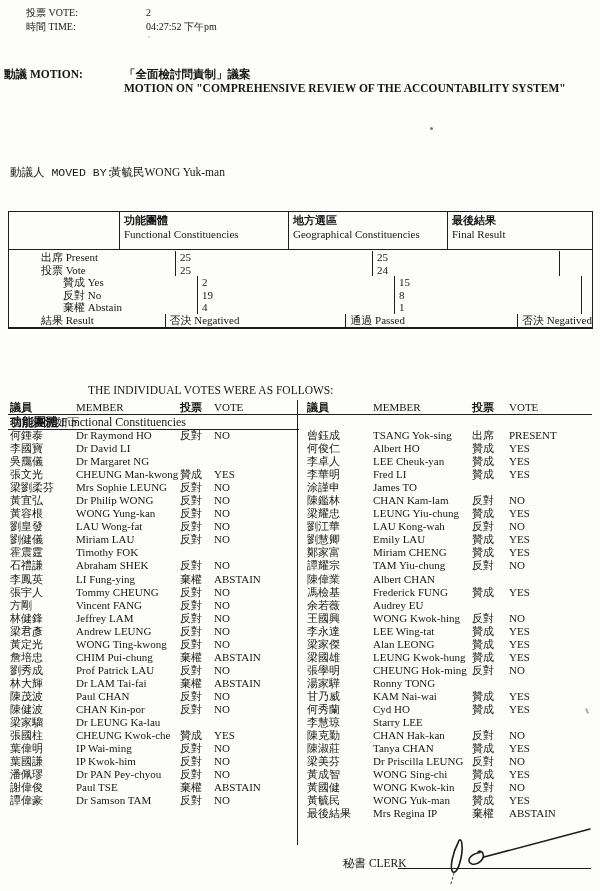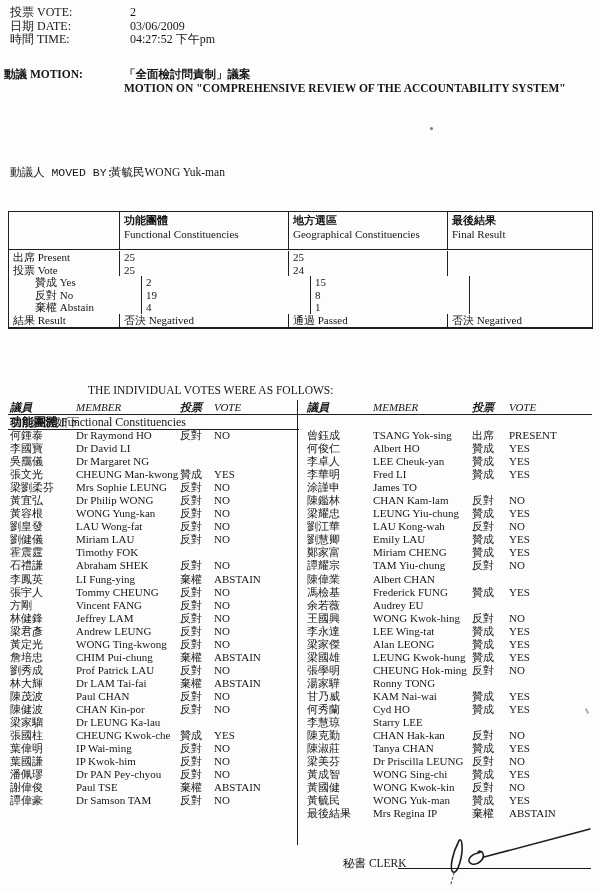--- a/index.html
+++ b/index.html
@@ -5,82 +5,79 @@
   html,body{margin:0;padding:0;}
   body{
     width:600px;height:891px;overflow:hidden;background:#fdfdfc;color:#161616;
     font-family:"Liberation Serif","DejaVu Serif",serif;
     position:relative;
   }
   .page{position:absolute;inset:0;}
   .abs{position:absolute;}
   .lbl{display:inline-block;vertical-align:top;}
   
-  .kv-line{font-size:12px;line-height:13.5px;white-space:nowrap;}
+  .kv-line{font-size:10px;line-height:13.5px;white-space:nowrap;margin-left:16px;}
   .kv-line .lbl{width:120px;}
   
   #motion-block{top:68px;left:4px;font-size:11.5px;line-height:13.5px;white-space:nowrap;font-weight:bold;}
   #motion-block .lbl{width:120px;}
   #motion-values{display:inline-block;vertical-align:top;}
   
   #movedby-block{top:166px;left:10px;font-size:11.5px;line-height:13.5px;white-space:nowrap;}
   #movedby-block .lbl{width:100px;font-family:Liberation Mono, monospace;}
   
   #summary-table{top:211px;left:8px;width:583px;border:1.5px solid #1d1d1d;border-bottom-width:2.5px;font-size:11px;}
   .s-hrow{display:flex;height:37px;border-bottom:1.2px solid #1d1d1d;}
   .s-row{display:flex;height:12.6px;line-height:12.6px;overflow:visible;}
   .s-row:first-child{margin-top:1px;}
   .s-c0{width:106px;}
   .s-c1{width:164px;border-left:1.2px solid #1d1d1d;}
   .s-c2{width:154px;border-left:1.2px solid #1d1d1d;}
   .s-c3{flex:1;border-left:1.2px solid #1d1d1d;}
   .s-hrow>div{padding:2px 0 0 4px;line-height:13.5px;}
-  .s-row>div{padding-left:4px;white-space:nowrap;}
+  .s-row>div{padding-left:4px;white-space:nowrap;margin-left:28px;}
   .s-row .indent{padding-left:26px;}
   .zh-b{font-weight:bold;}
   
   #individual-intro{top:384px;left:10px;font-size:11.5px;line-height:13px;white-space:nowrap;}
   #individual-intro .lbl{width:78px;margin-top:32px;}
   .iv-head{top:401px;height:12px;font-size:11px;line-height:12px;}
   #iv-rule-top{top:413.5px;left:8px;width:584px;height:0;border-top:1.2px solid #1d1d1d;}
   .iv-sub{top:415.5px;height:12px;font-size:12px;line-height:12px;white-space:nowrap;border-bottom:1.2px solid #1d1d1d;padding-bottom:1px;}
   #iv-divider{top:400px;left:297px;width:1.3px;height:445px;background:#1d1d1d;}
   .half{width:288px;font-family:Liberation Serif, serif;}
   .m-row{display:flex;height:13.05px;line-height:13.05px;font-size:11px;white-space:nowrap;overflow:visible;}
   .m-zh{width:66px;}
   .m-en{width:104px;}
   .m-vzh{width:34px;}
   .m-ven{flex:1;}
   .half-right .m-zh{width:66px;}
   .half-right .m-en{width:99px;}
   .half-right .m-vzh{width:37px;}
   #rows-left{top:429px;left:10px;}
   #rows-right{top:429px;left:307px;}
-  .head-flex{display:flex;font-style:italic;}
+  .head-flex{display:flex;}
   
   #clerk-block{top:856px;left:343px;font-size:11.5px;white-space:nowrap;}
   #sig-line{top:868px;left:398px;width:193px;height:0;border-top:1.4px solid #1a1a1a;}
   #sig-svg{top:826px;left:420px;}
   
   .speck{background:#4a4a4a;border-radius:50%;}
   #speck-1{top:127px;left:430px;width:3px;height:3px;opacity:.75;}
   #speck-2{top:708px;left:586px;width:2px;height:6px;border-radius:1px;transform:rotate(-25deg);opacity:.45;}
   #speck-3{top:36px;left:148px;width:2px;height:2px;opacity:.3;}
 </style>
 </head>
 <body>
 
 <div class="page">
 
   <div class="abs" style="top:6px;left:10px;">
     <div class="kv-line">
       <span class="lbl">投票 VOTE:</span><span>2</span>
-    </div>
-    <div class="kv-line">
-      <span class="lbl">日期 DATE:</span><span>03/06/2009</span>
     </div>
     <div class="kv-line">
       <span class="lbl">時間 TIME:</span><span>04:27:52 下午pm</span>
     </div>
   </div>
 
   <div class="abs" id="motion-block">
     <span class="lbl">動議 MOTION:</span><div id="motion-values">
       <div>「全面檢討問責制」議案</div>
       <div>MOTION ON "COMPREHENSIVE REVIEW OF THE ACCOUNTABILITY SYSTEM"</div>

